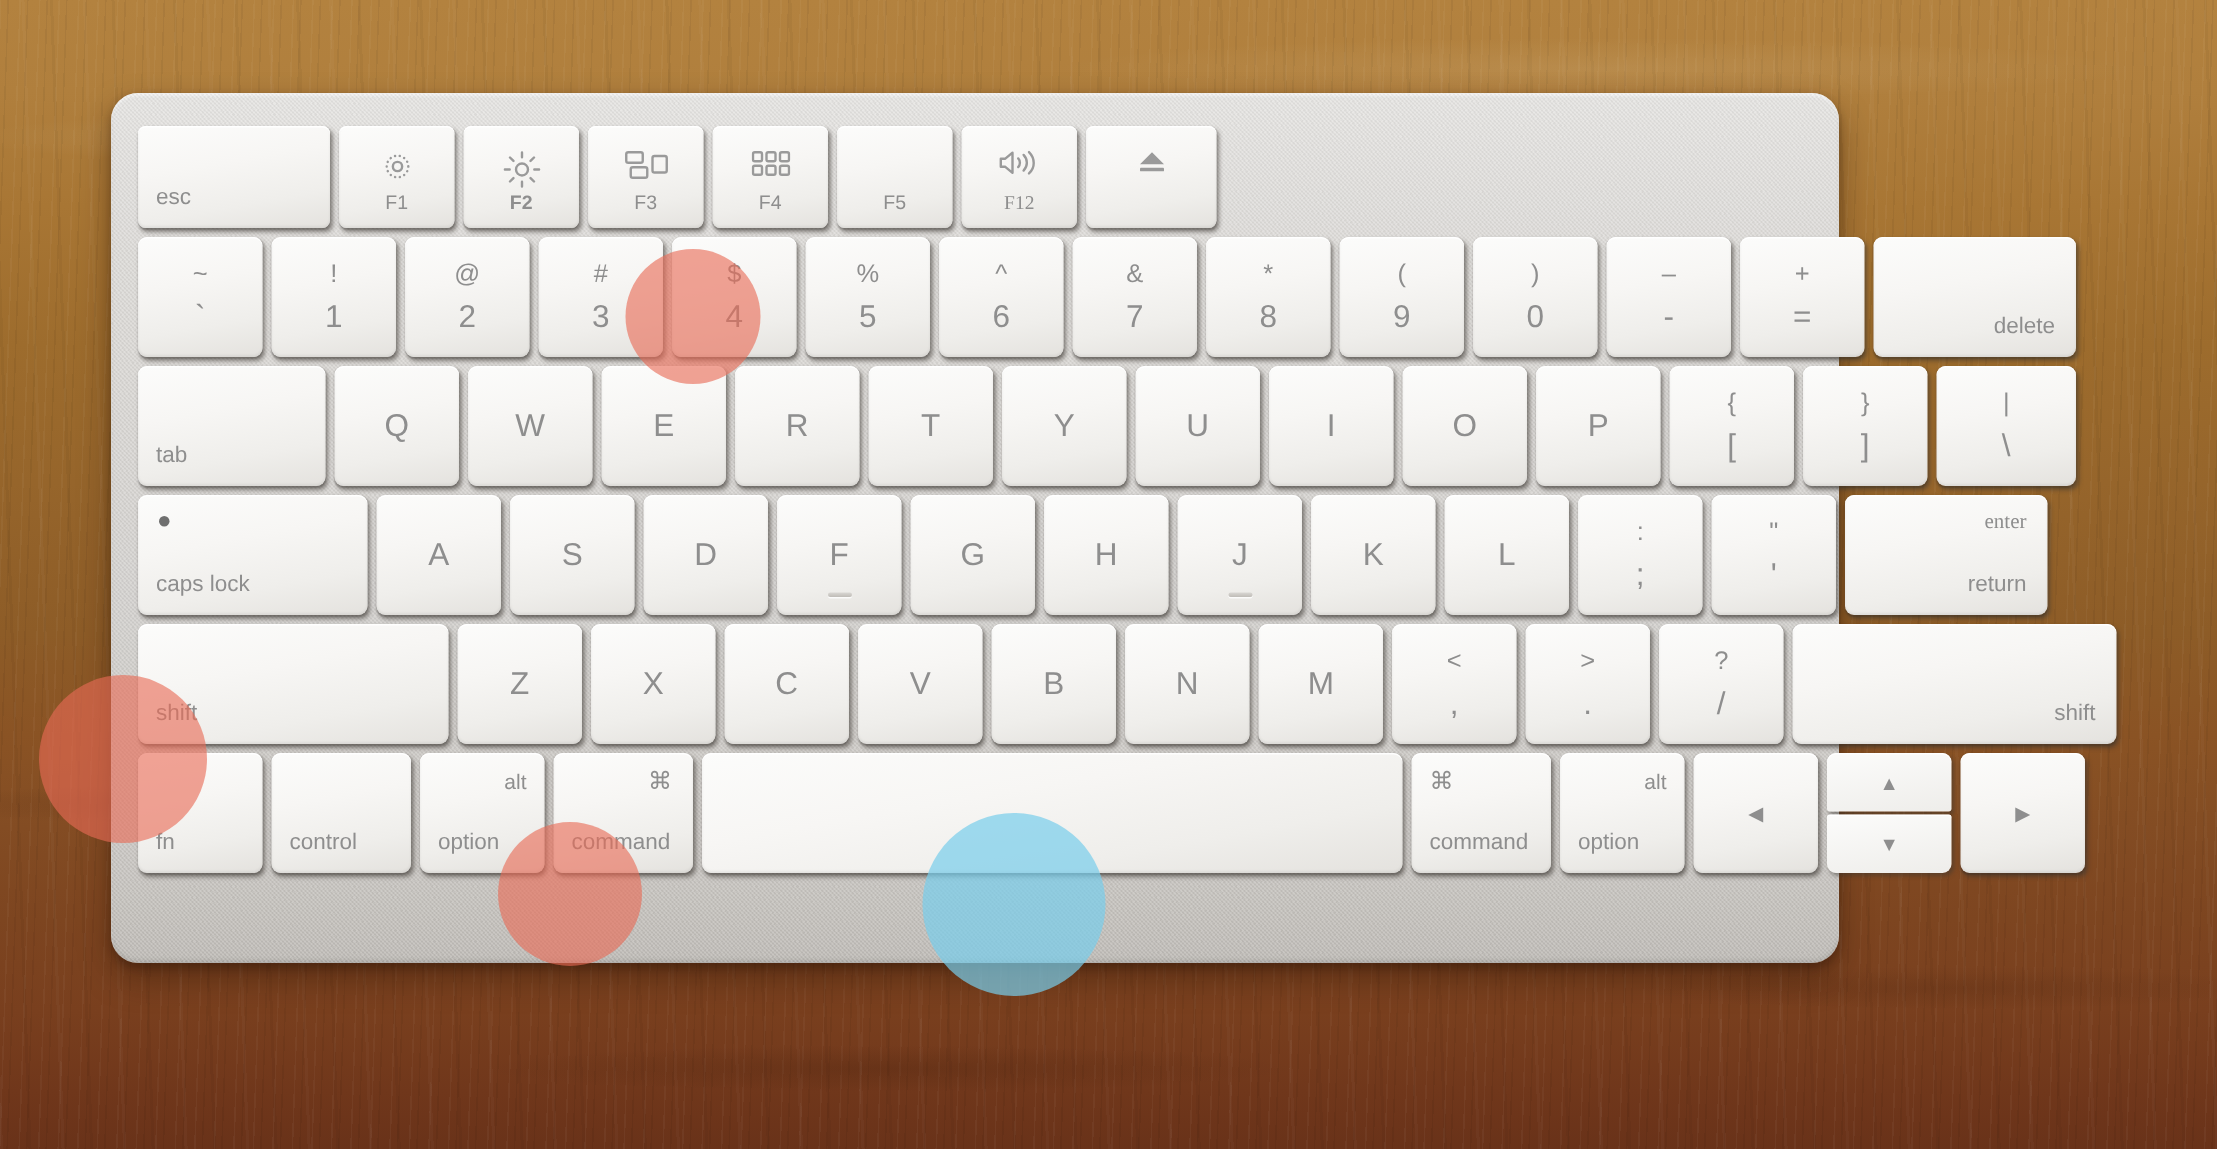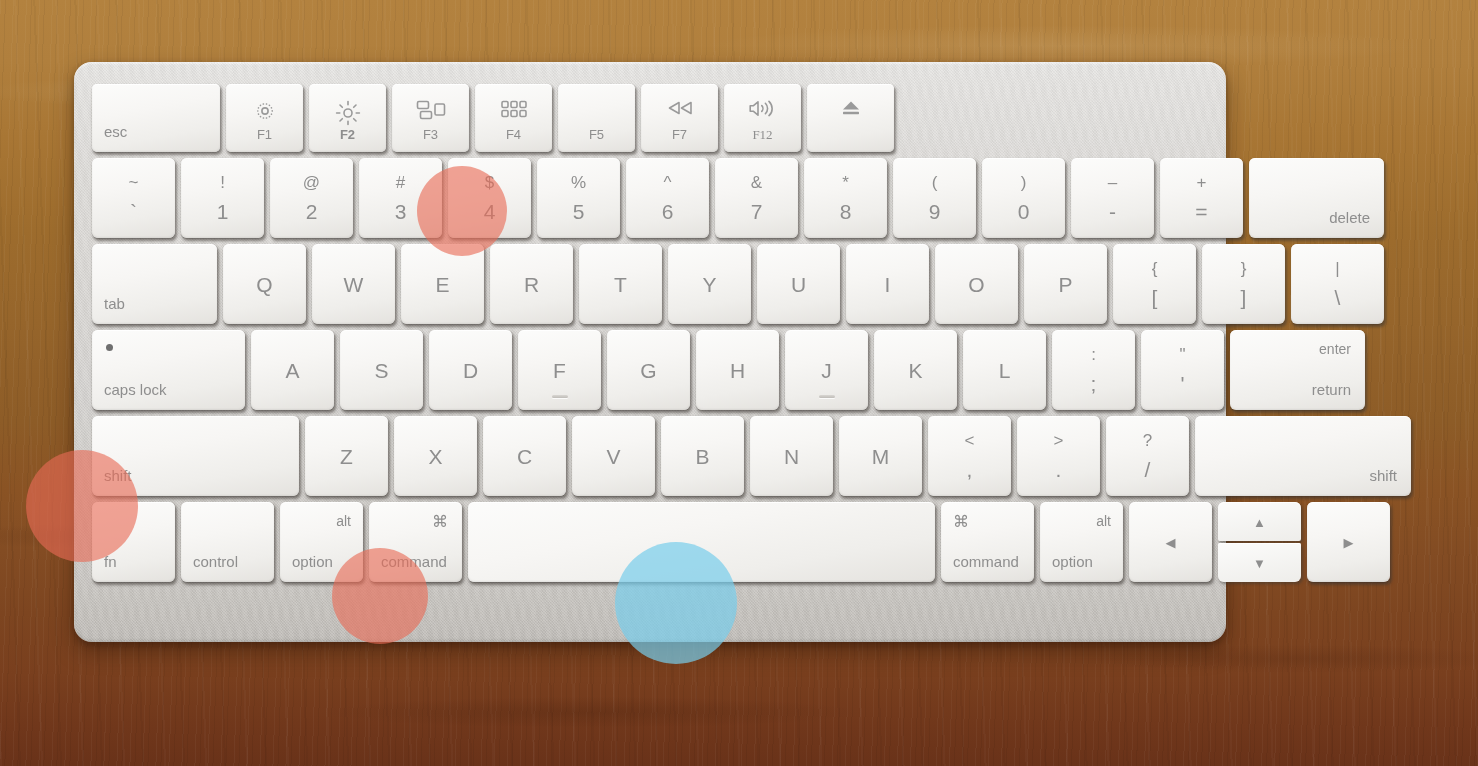--- a/index.html
+++ b/index.html
@@ -107,21 +107,21 @@
   
   .c-mid{left:0;right:0;top:50%;transform:translateY(-50%);text-align:center;font-size:21px;}
   
   .c-top{left:0;right:0;top:20%;text-align:center;font-size:17px;}
   .c-bot{left:0;right:0;bottom:20%;text-align:center;font-size:21px;}
   
   .c-bl{left:12px;bottom:13px;font-size:15px;}
   
   .c-br{right:14px;bottom:13px;font-size:15px;}
   
-  .c-tr{right:14px;top:12px;font-size:14px;}
+  .c-tr{right:14px;top:12px;font-size:14px;font-family:Liberation Serif, serif;}
   
   .c-fn{left:0;right:0;bottom:11px;text-align:center;font-size:13px;}
   .c-icon{left:0;right:0;top:16px;text-align:center;}
   
   .c-optalt{right:12px;top:12px;font-size:14px;}
 
   .bump{
     position:absolute;left:50%;transform:translateX(-50%);
     bottom:12px;width:16px;height:3px;border-radius:2px;
     background:linear-gradient(180deg,#d9d7d3,#bfbcb7);
@@ -210,29 +210,20 @@
                 <rect x="1" y="10.5" width="6" height="6" rx="1.2"></rect>
                 <rect x="10" y="10.5" width="6" height="6" rx="1.2"></rect>
                 <rect x="19" y="10.5" width="6" height="6" rx="1.2"></rect>
               </svg>
             </div>
             <span class="lbl c-fn">F4</span>
           </div>
           <div class="key fnrow" style="width: 77px; height: 68px;">
             <span class="lbl c-fn">F5</span>
           </div>
-          <div class="key fnrow" style="width: 77px; height: 68px;">
-            <div class="lbl c-icon">
-              <svg class="ico" width="28" height="16" viewBox="0 0 28 16">
-                <path d="M13 2.5L3.5 8l9.5 5.5z"></path>
-                <path d="M25 2.5L15.5 8 25 13.5z"></path>
-              </svg>
-            </div>
-            <span class="lbl c-fn">F7</span>
-          </div>
           <div class="key fnrow" style="width: 77px; height: 68px; font-family: Liberation Serif, serif;">
             <div class="lbl c-icon">
               <svg class="ico" width="28" height="17" viewBox="0 0 28 17">
                 <path d="M9 1.8L4.2 5.8H1.2v5.4h3L9 15.2z"></path>
                 <path d="M12.8 5.6c1.5 1.6 1.5 4.2 0 5.8M16.4 3.3c2.9 3 2.9 7.4 0 10.4M20 1.4c4.2 4.2 4.2 10.6 0 14.2"></path>
               </svg>
             </div>
             <span class="lbl c-fn">F12</span>
           </div>
           <div class="key fnrow" style="width: 87px; height: 68px;">

